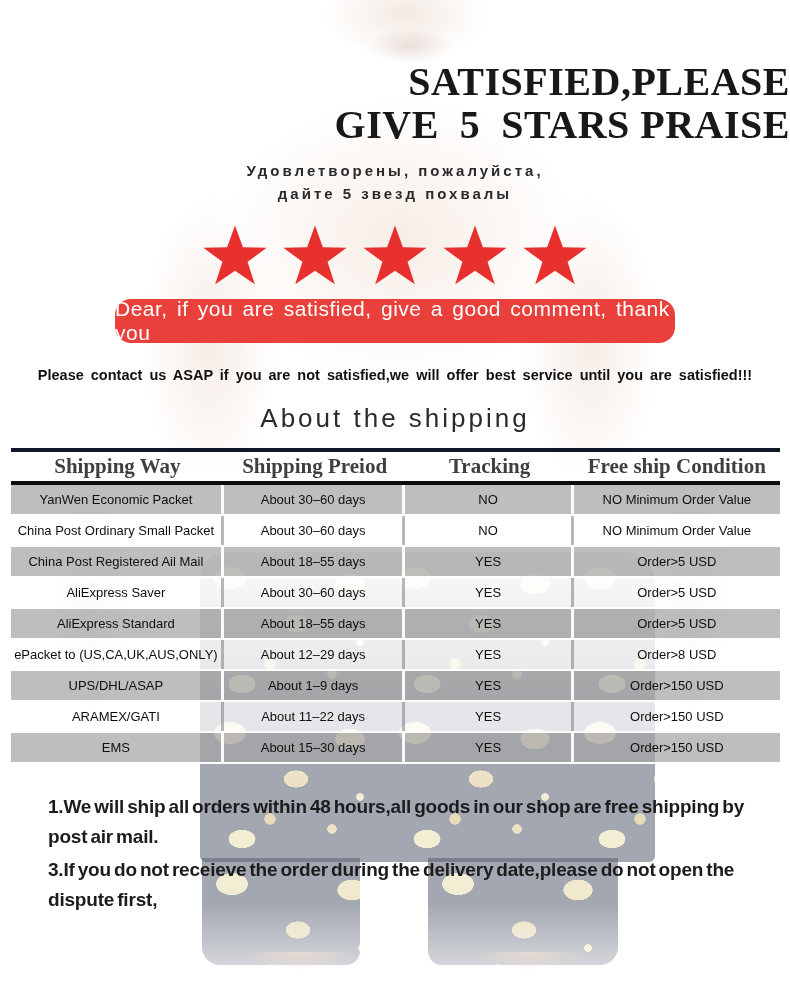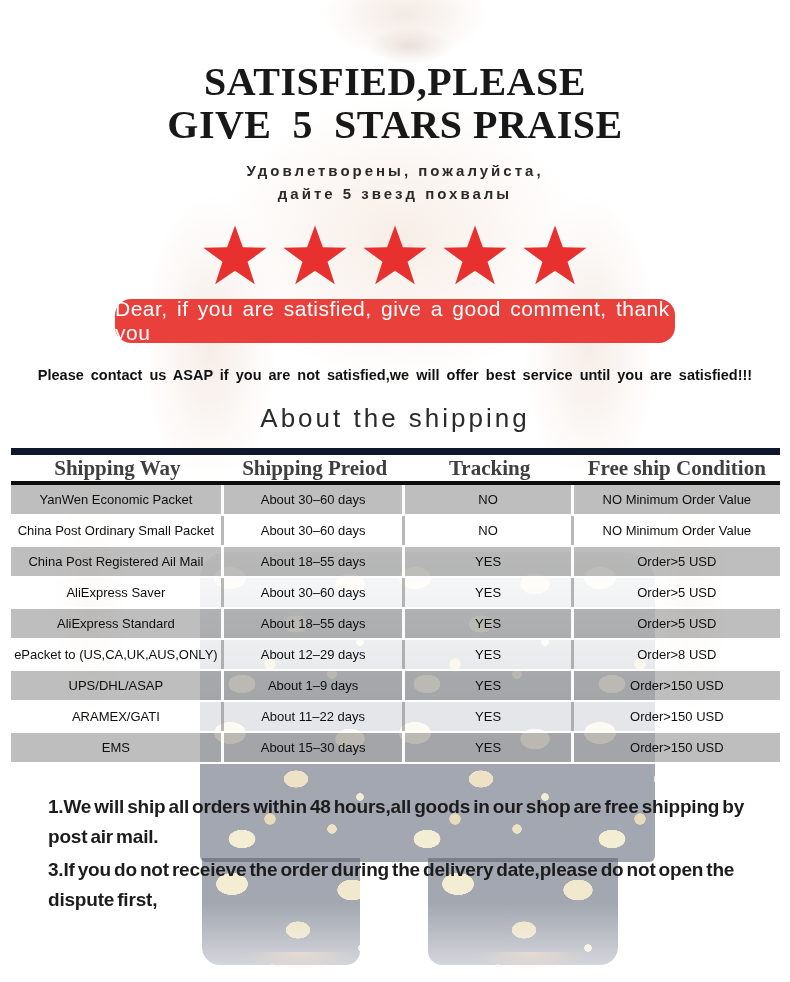--- a/index.html
+++ b/index.html
@@ -56,21 +56,21 @@
   }
   .bg-calf-left, .bg-calf-right {
     position: absolute; top: 952px; height: 30px; width: 150px;
     background: radial-gradient(ellipse 70px 22px at 50% 0%, rgba(240,222,210,0.8), transparent 80%);
   }
   .bg-calf-left { left: 225px; } .bg-calf-right { left: 455px; }
 
   
   .content { position: relative; z-index: 1; }
 
-  .title-block { padding-top: 60px; text-align: center; }
+  .title-block { padding-top: 60px; text-align: right; }
   .title-line {
     font-family: "Liberation Serif", serif; font-weight: bold;
     font-size: 40px; line-height: 1.08; color: #181818;
     letter-spacing: 0.5px; white-space: pre-wrap;
   }
   .subtitle { margin-top: 14px; text-align: center; }
   .subtitle-line {
     font-size: 15px; font-weight: bold; color: #2a2a2a;
     letter-spacing: 3px; line-height: 1.5; white-space: pre-wrap;
   }
@@ -95,21 +95,21 @@
   }
 
   .section-title {
     margin-top: 20px; text-align: center;
     font-size: 26px; color: #2b2b2b; letter-spacing: 3px; font-weight: 400;
   }
 
   
   .ship-table { margin: 14px auto 0 auto; width: 769px; }
   .thead {
-    border-top: 7px solid #0f172a; border-bottom: 4px solid #0d0d0d;
+    border-top: 4px solid #0f172a; border-bottom: 4px solid #0d0d0d;
     display: grid; grid-template-columns: 27.8% 23.5% 22% 26.7%;
     height: 37px; align-items: center; background: rgba(255,255,255,0.55);
   }
   .th {
     font-family: "Liberation Serif", serif; font-weight: bold;
     font-size: 21px; color: #3f3f3f; text-align: center;
   }
   .trow {
     display: grid; grid-template-columns: 27.8% 23.5% 22% 26.7%;
     height: 31px; align-items: center;

